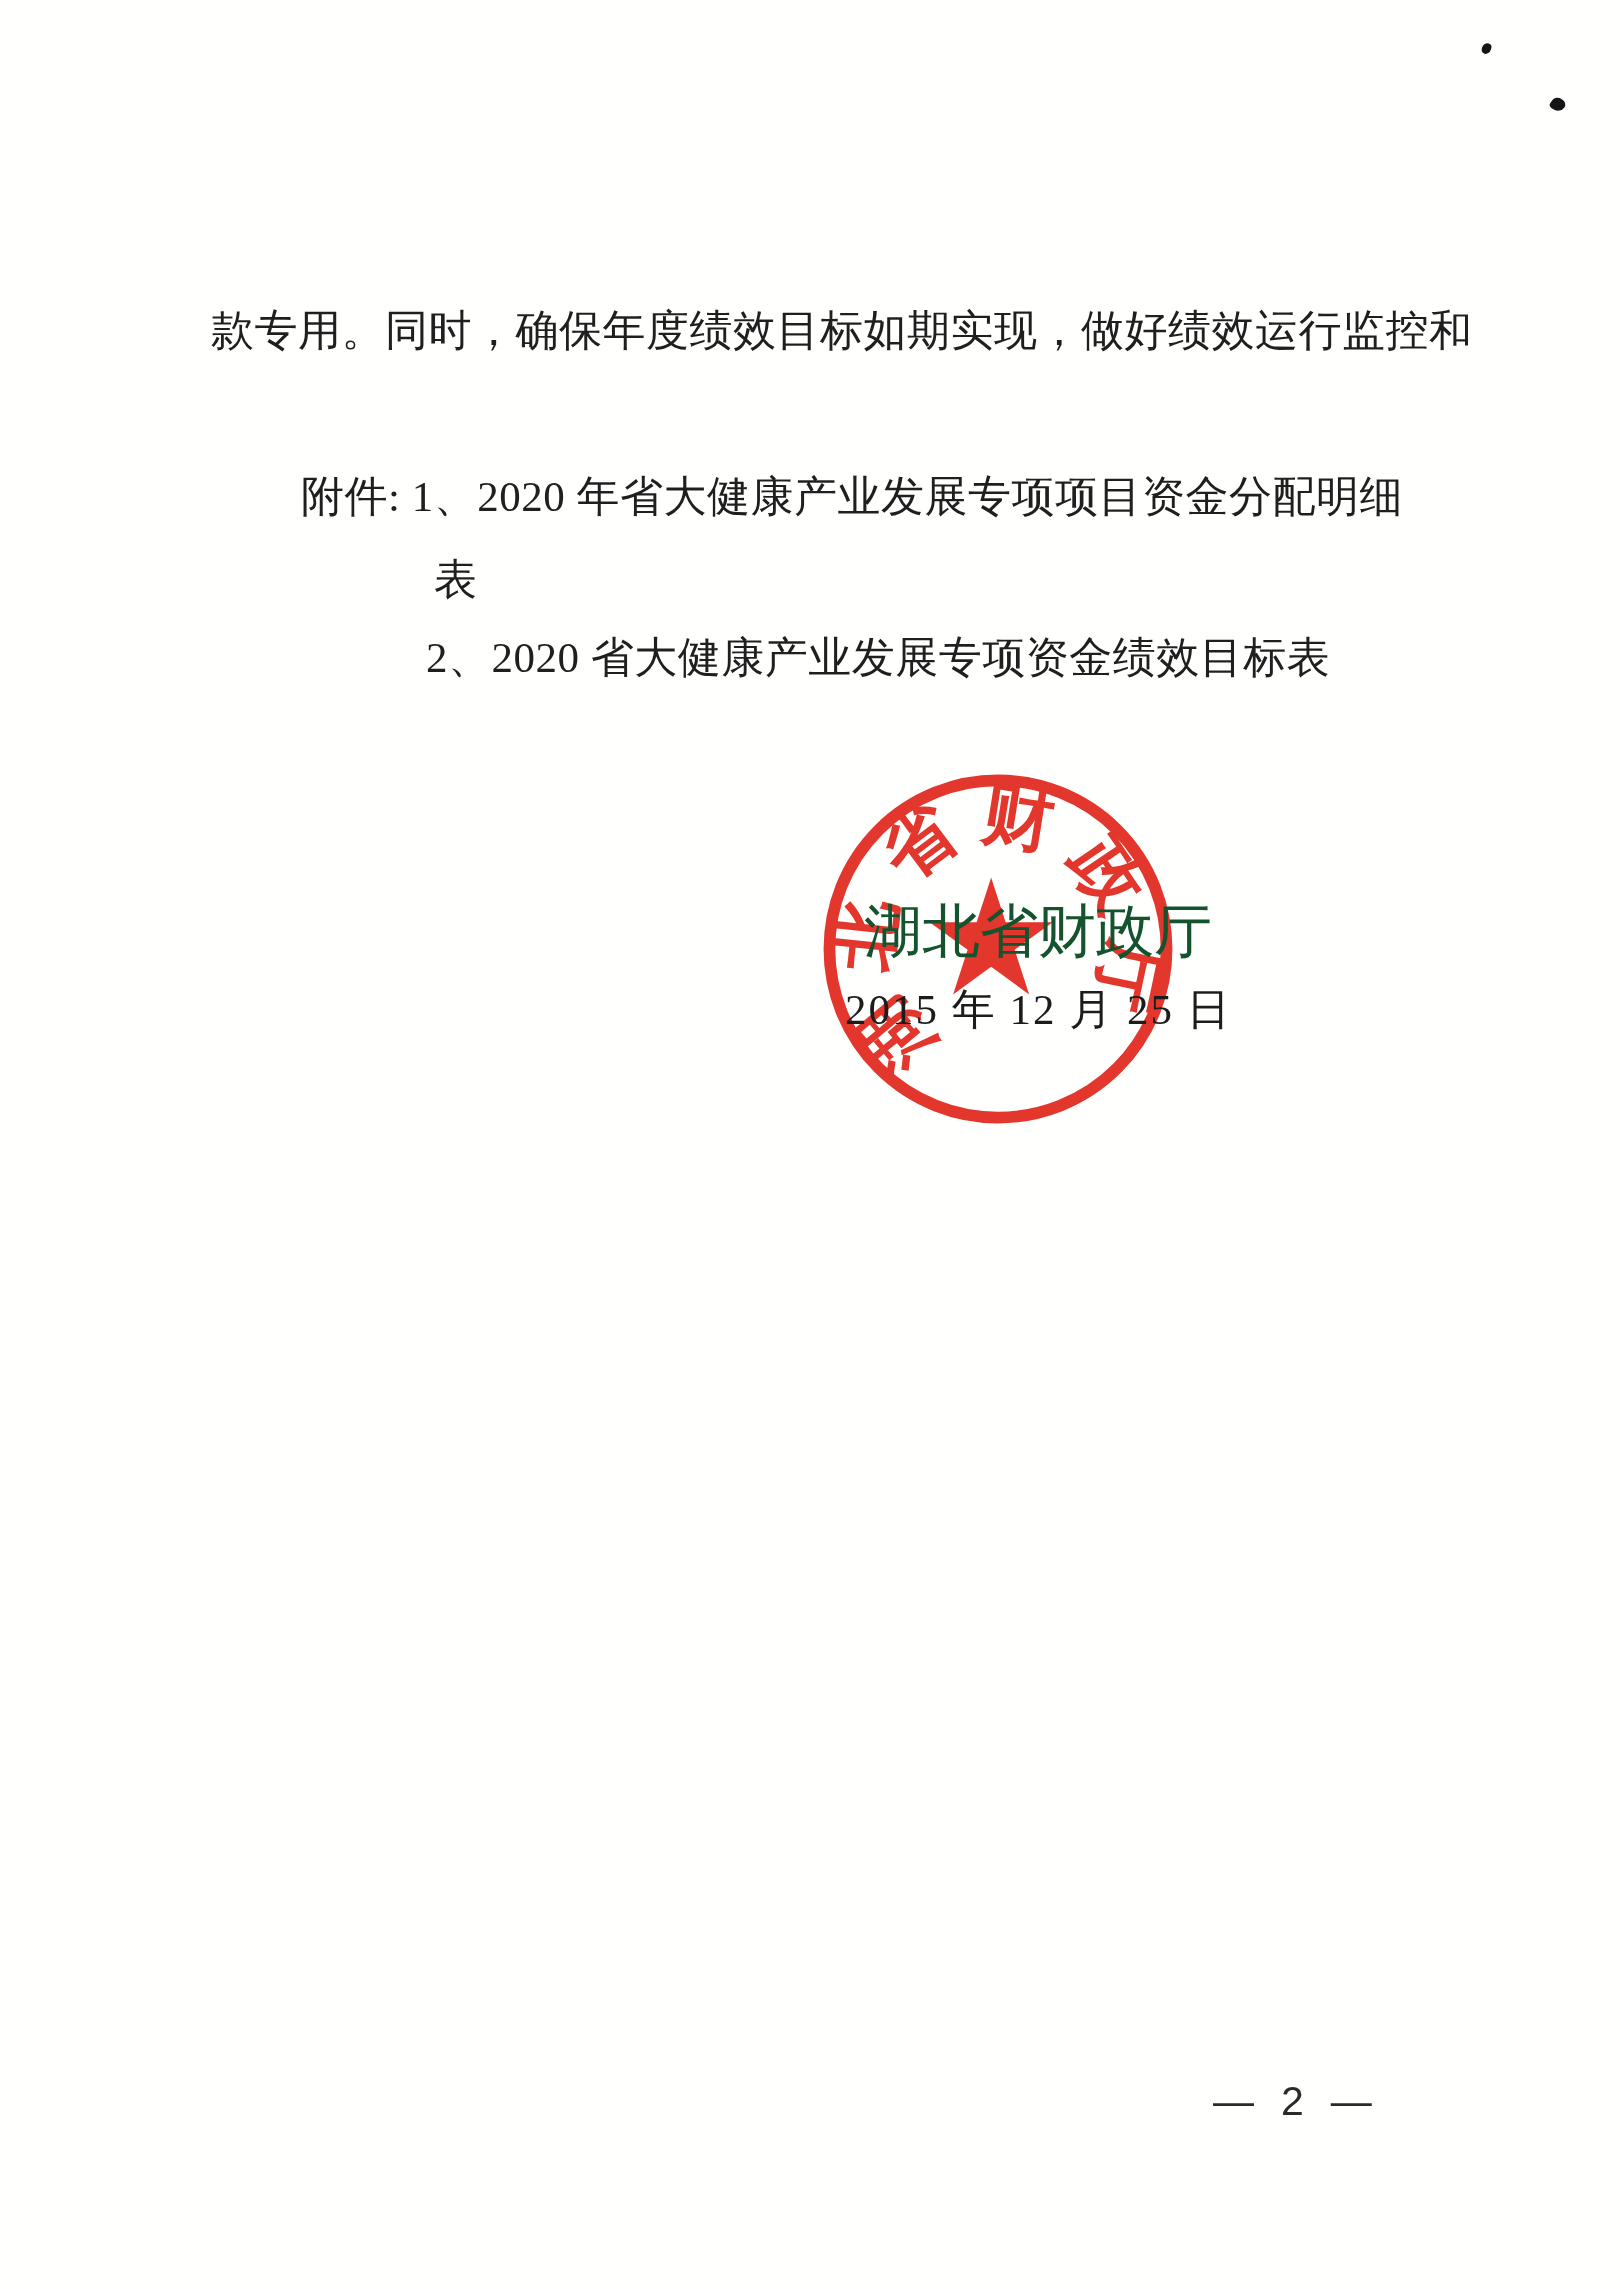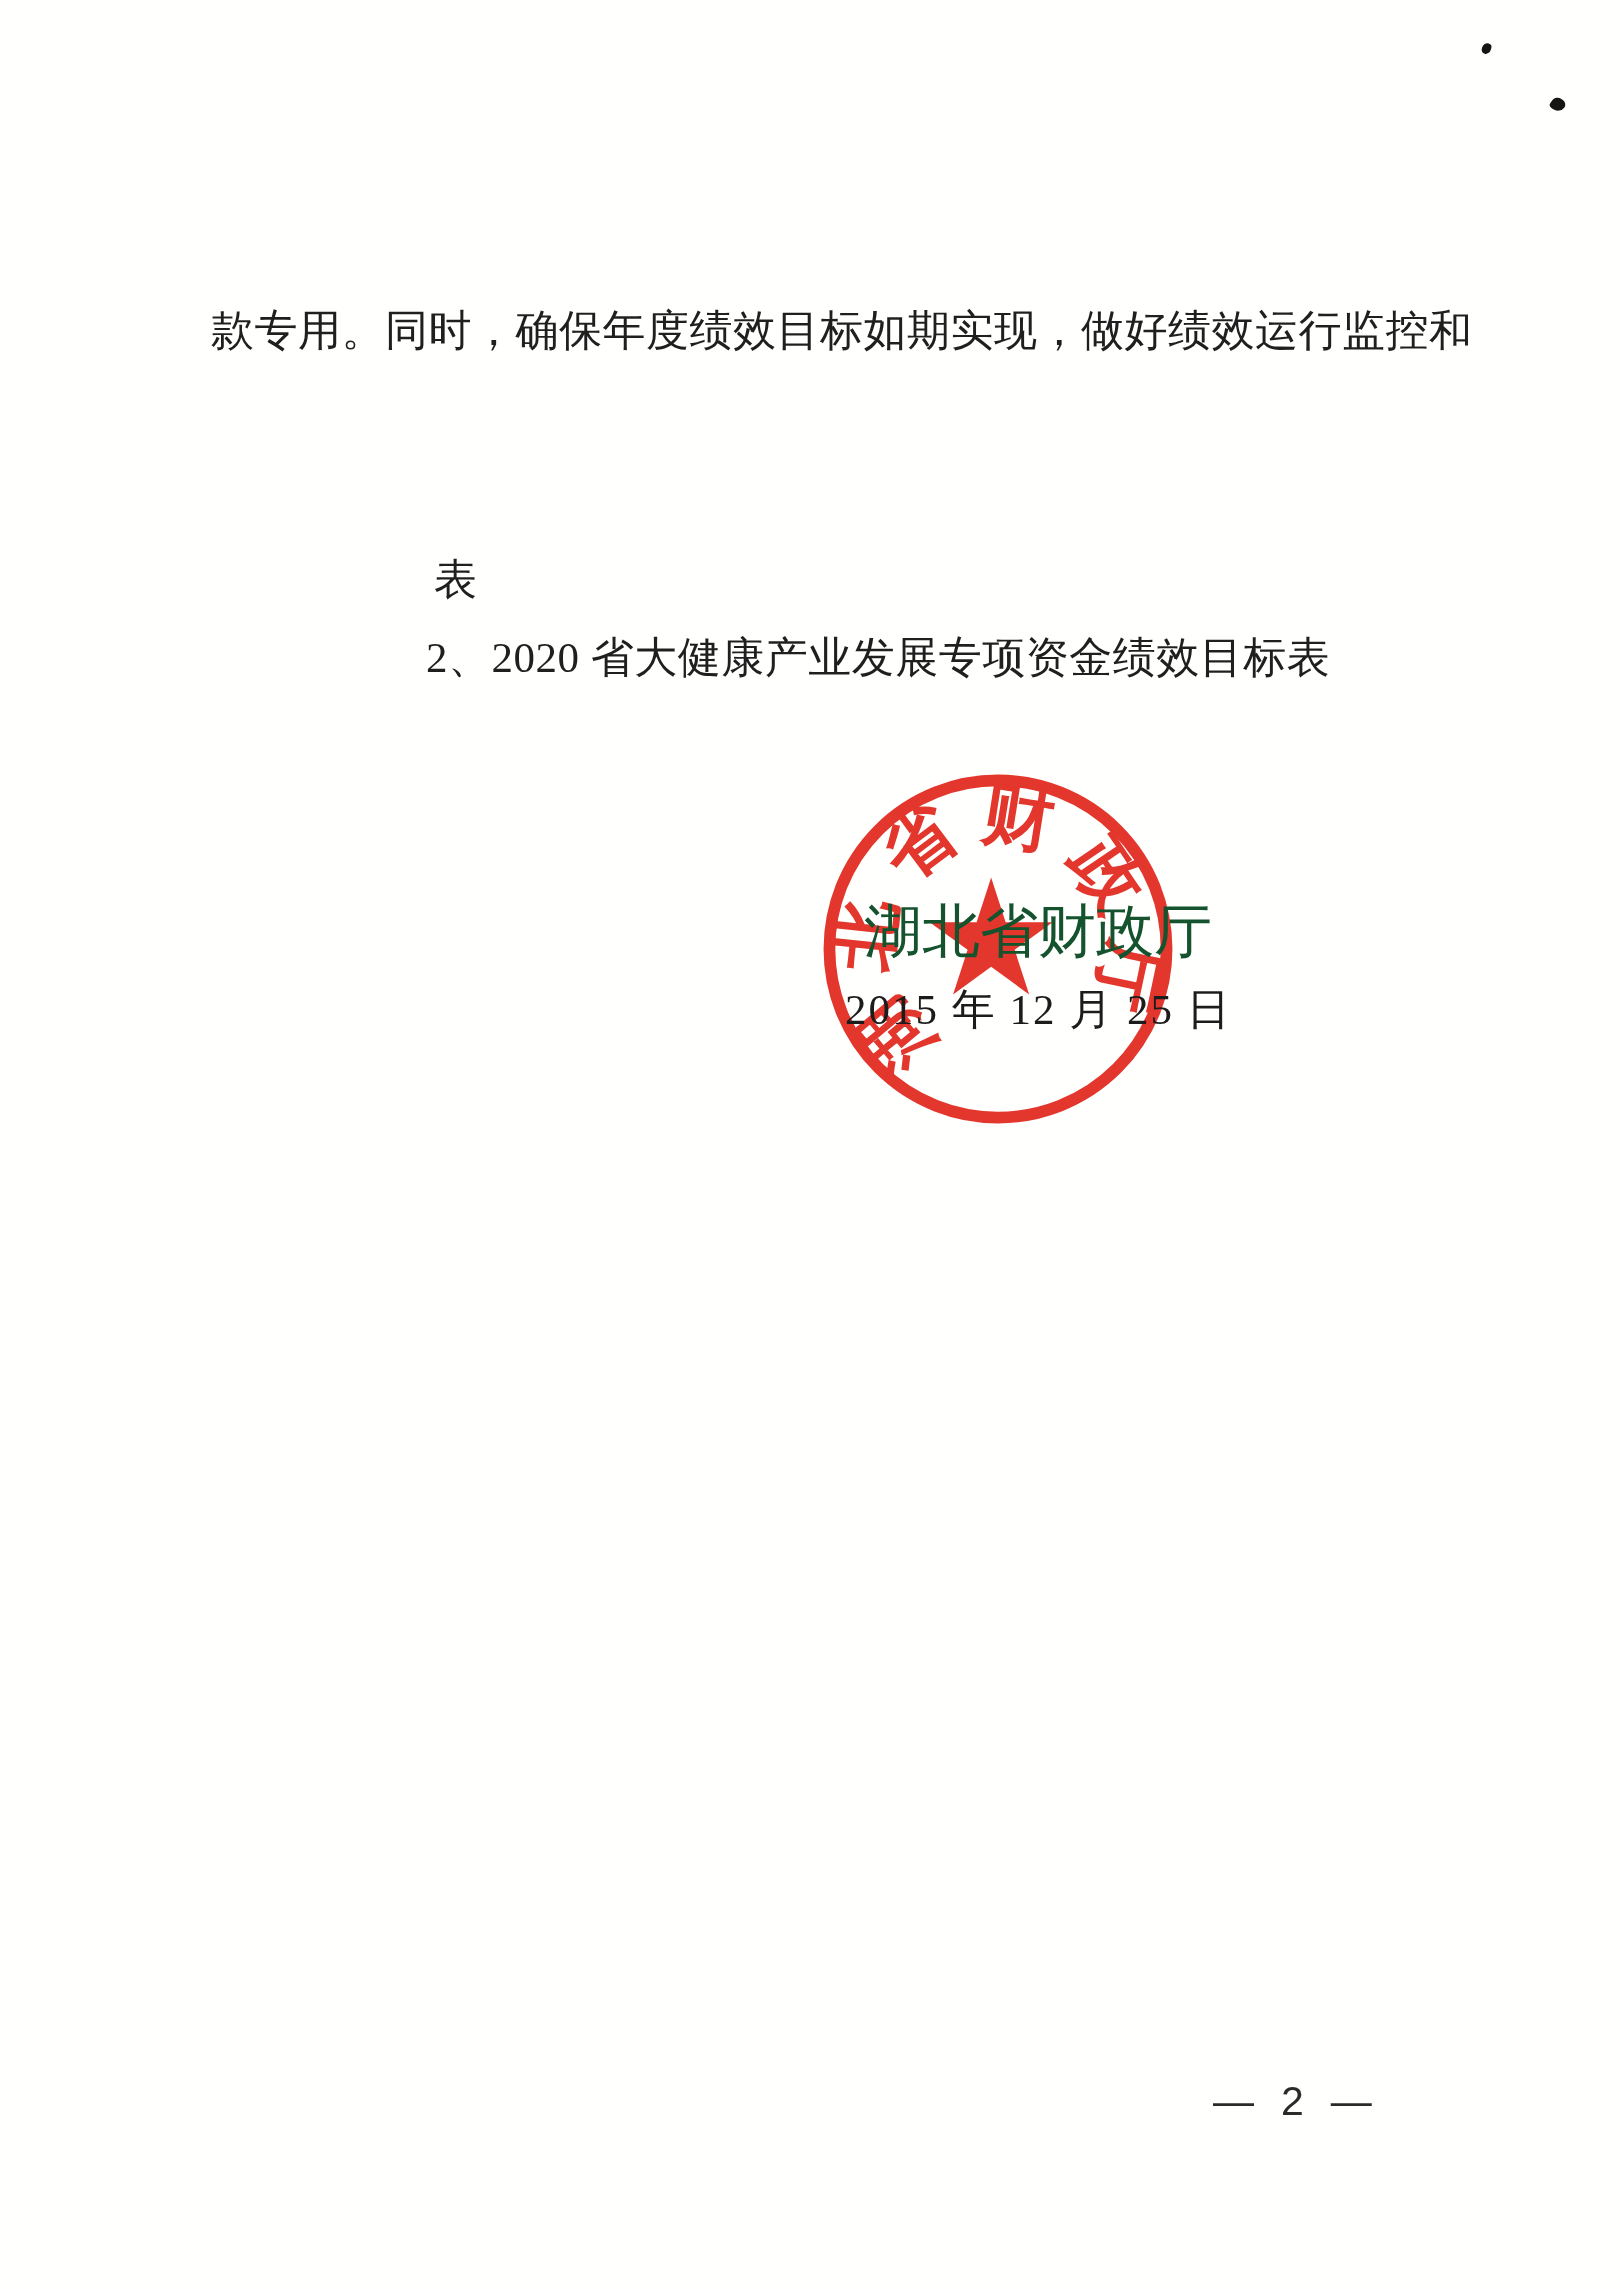--- a/index.html
+++ b/index.html
@@ -54,20 +54,21 @@
   .speck{position:absolute;background:#151515;}
   .speck-1{left:1482px;top:43px;width:8.8px;height:10.8px;border-radius:60% 40% 55% 45%;transform:rotate(18deg);}
   .speck-2{left:1551px;top:98px;width:13.7px;height:12.7px;border-radius:55% 45% 70% 30%;transform:rotate(35deg);}
 </style>
 </head>
 <body>
 
 <div class="page">
 
   <div class="bodyline line1">款专用。同时，确保年度绩效目标如期实现，做好绩效运行监控和</div>
+  <div class="bodyline line3">附件: 1、2020 年省大健康产业发展专项项目资金分配明细</div>
   <div class="bodyline line4">表</div>
   <div class="bodyline line5">2、2020 省大健康产业发展专项资金绩效目标表</div>
 
   <div class="seal-wrap">
     <svg class="seal-svg" viewBox="0 0 400 400">
       <circle cx="200" cy="200" r="172" fill="none" stroke-width="12" stroke="#e1251b"></circle>
       <polygon points="193,127 207.8,172.6 255.8,172.6 217,200.8 231.8,246.4 193,218.2 154.2,246.4 169,200.8 130.2,172.6 178.2,172.6" fill="#e1251b"></polygon>
       <text class="seal-arc-char" x="95.8" y="287.4" font-size="72" text-anchor="middle" dominant-baseline="central" transform="rotate(-130 95.8 287.4)" fill="#e1251b">湖</text>
       <text class="seal-arc-char" x="64.7" y="185.8" font-size="72" text-anchor="middle" dominant-baseline="central" transform="rotate(-84 64.7 185.8)" fill="#e1251b">北</text>
       <text class="seal-arc-char" x="118.1" y="91.4" font-size="72" text-anchor="middle" dominant-baseline="central" transform="rotate(-37 118.1 91.4)" fill="#e1251b">省</text>

